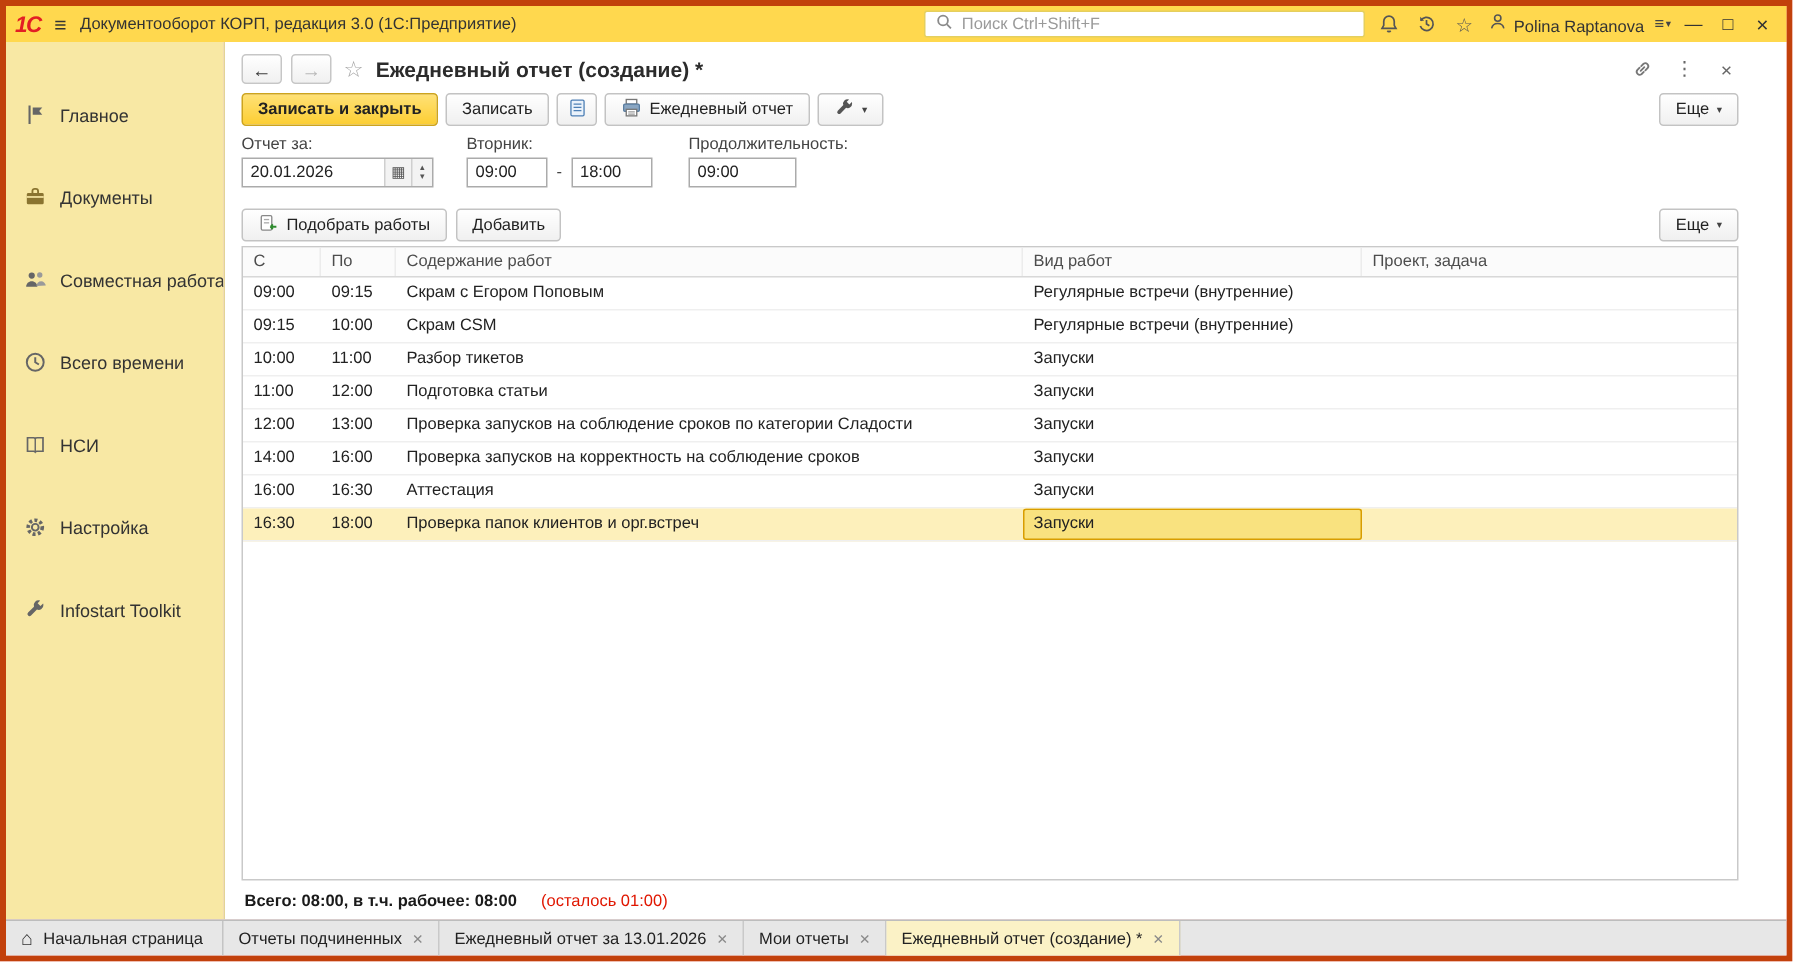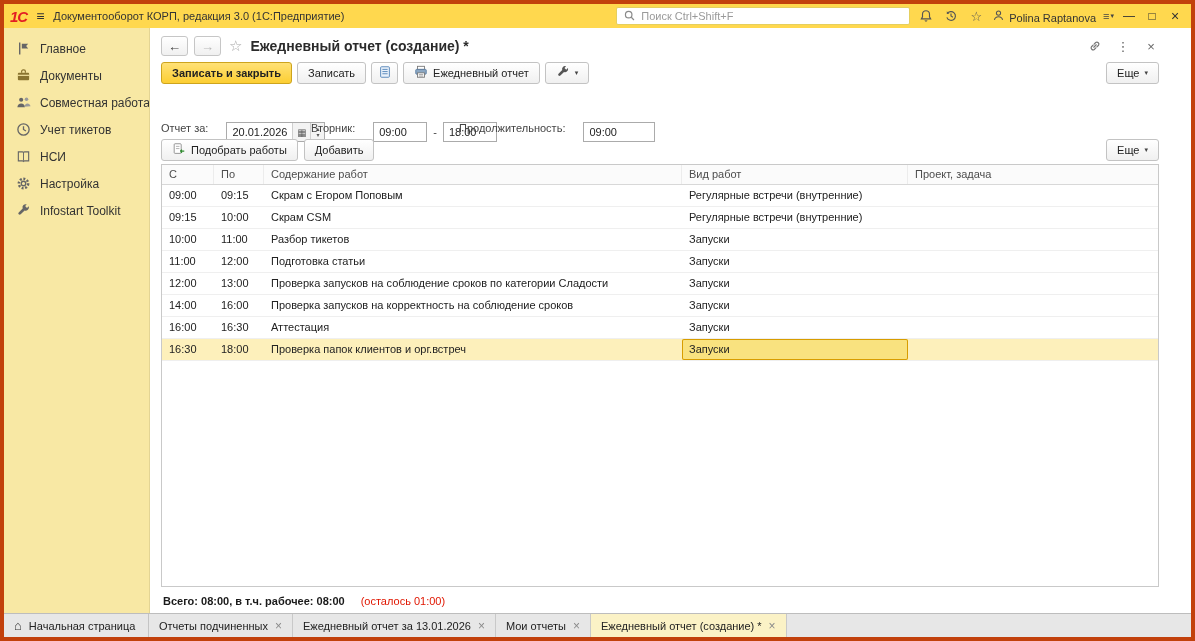--- a/index.html
+++ b/index.html
@@ -23,21 +23,21 @@
   .user { display: flex; align-items: flex-end; gap: 4px; cursor: pointer; color: #333; white-space: nowrap; }
   .user svg { width: 13px; height: 13px; }
   .svc { display: inline-flex; align-items: center; gap: 1px; cursor: pointer; color: #444; }
   .svc .caret { font-size: 7px; }
   .win-btn { width: 16px; text-align: center; font-size: 12px; color: #333; cursor: pointer; line-height: 1; }
   .win-btn.close { font-size: 14px; }
 
   
   .bodyrow { flex: 1; display: flex; min-height: 0; }
   .sidebar { width: 145px; flex: 0 0 145px; background: #f8e8a4; padding-top: 7px; }
-  .sb-item { display: flex; align-items: center; gap: 9px; height: 27px; padding: 0 0 0 11px; cursor: pointer; font-size: 12px; color: #333; white-space: nowrap; }
+  .sb-item { display: flex; align-items: center; gap: 9px; height: 27px; padding: 0 0 0 11px; cursor: pointer; font-size: 12px; color: #333; white-space: nowrap; margin-top: 28px; }
   .sb-icon { width: 16px; height: 16px; display: inline-flex; align-items: center; justify-content: center; flex: 0 0 16px; }
   .sb-icon svg { width: 15px; height: 15px; }
 
   .main { flex: 1; min-width: 0; background: #fff; border-left: 1px solid #e3d494; display: flex; flex-direction: column; }
   .doc { flex: 1; min-height: 0; display: flex; flex-direction: column; padding: 5px 32px 0 11px; }
 
   
   .doc-header { display: flex; align-items: center; gap: 6px; height: 26px; flex: 0 0 26px; }
   .nav-btn { width: 27px; height: 20px; display: inline-flex; align-items: center; justify-content: center; background: linear-gradient(#fff,#f0f0f0); border: 1px solid #c6c6c6; border-radius: 3px; cursor: pointer; font-size: 13px; color: #3c3c3c; }
   .nav-btn.disabled { color: #b9b9b9; cursor: default; }
@@ -53,21 +53,21 @@
   .toolbar { display: flex; align-items: center; gap: 5px; height: 28px; flex: 0 0 28px; }
   .btn { display: inline-flex; align-items: center; gap: 5px; height: 22px; padding: 0 10px; background: linear-gradient(#ffffff,#f0f0f0); border: 1px solid #c3c3c3; border-radius: 3px; font-size: 11px; color: #222; cursor: pointer; white-space: nowrap; }
   .btn svg { width: 14px; height: 14px; }
   .btn .caret { font-size: 7px; color: #444; }
   .btn.primary { background: linear-gradient(#ffe176,#fcce33); border-color: #cda41e; font-weight: bold; }
   .btn.icon-only { width: 27px; padding: 0; justify-content: center; }
   .push-right { margin-left: auto; }
 
   
   .formrow { display: flex; align-items: flex-start; height: 46px; flex: 0 0 46px; padding-top: 3px; }
-  .fgroup { display: flex; flex-direction: row; gap: 18px; margin-top: 32px; }
+  .fgroup { display: flex; flex-direction: column; gap: 3px; }
   .fgroup.g1 { width: 150px; }
   .fgroup.g2 { width: 148px; }
   .flabel { color: #444; font-size: 11px; white-space: nowrap; }
   .inputbox { display: flex; align-items: center; height: 20px; border: 1px solid #ababab; background: #fff; }
   .inputbox .val { padding: 0 5px; font-size: 11px; color: #222; flex: 1; }
   .datebox { width: 128px; }
   .timebox { width: 54px; }
   .durbox { width: 72px; }
   .date-btn { width: 18px; align-self: stretch; border-left: 1px solid #cfcfcf; display: flex; align-items: center; justify-content: center; font-size: 10px; color: #555; background: #f3f3f3; cursor: pointer; }
   .date-spin { width: 14px; align-self: stretch; border-left: 1px solid #cfcfcf; display: flex; flex-direction: column; align-items: center; justify-content: center; background: #f3f3f3; cursor: pointer; }
@@ -185,21 +185,21 @@
             </span>
             <span class="sb-label">Совместная работа</span>
           </div>
           <div class="sb-item">
             <span class="sb-icon">
               <svg viewBox="0 0 16 16">
                 <circle cx="8" cy="8" r="6" fill="none" stroke="#666" stroke-width="1.4"></circle>
                 <path d="M8 4.5V8l2.6 1.6" stroke="#666" stroke-width="1.4" fill="none"></path>
               </svg>
             </span>
-            <span class="sb-label">Учет тикетов</span>
+            <span class="sb-label">Всего времени</span>
           </div>
           <div class="sb-item">
             <span class="sb-icon">
               <svg viewBox="0 0 16 16">
                 <path d="M2.5 3h4.3c.5 0 .9.2 1.2.5.3-.3.7-.5 1.2-.5h4.3v9.6H9.2c-.5 0-.9.2-1.2.6-.3-.4-.7-.6-1.2-.6H2.5z" fill="none" stroke="#666" stroke-width="1.2"></path>
                 <path d="M8 3.6v9" stroke="#666"></path>
               </svg>
             </span>
             <span class="sb-label">НСИ</span>
           </div>

